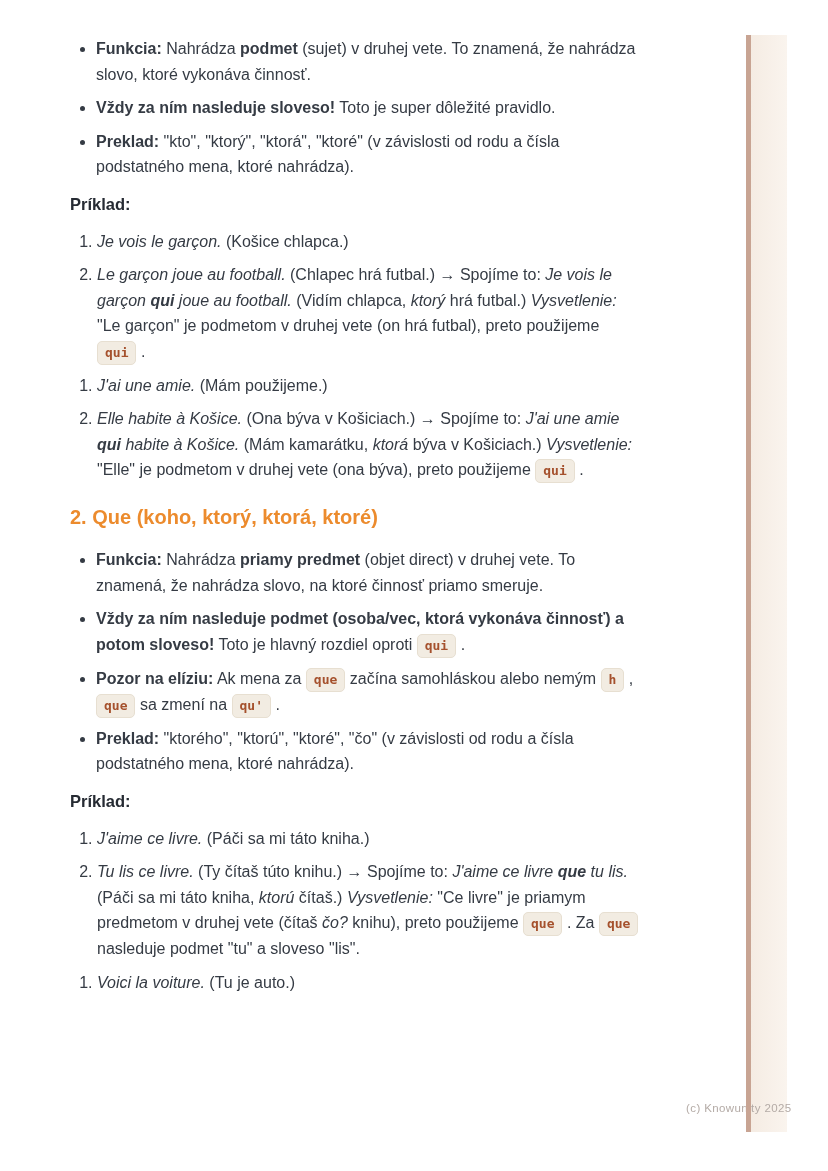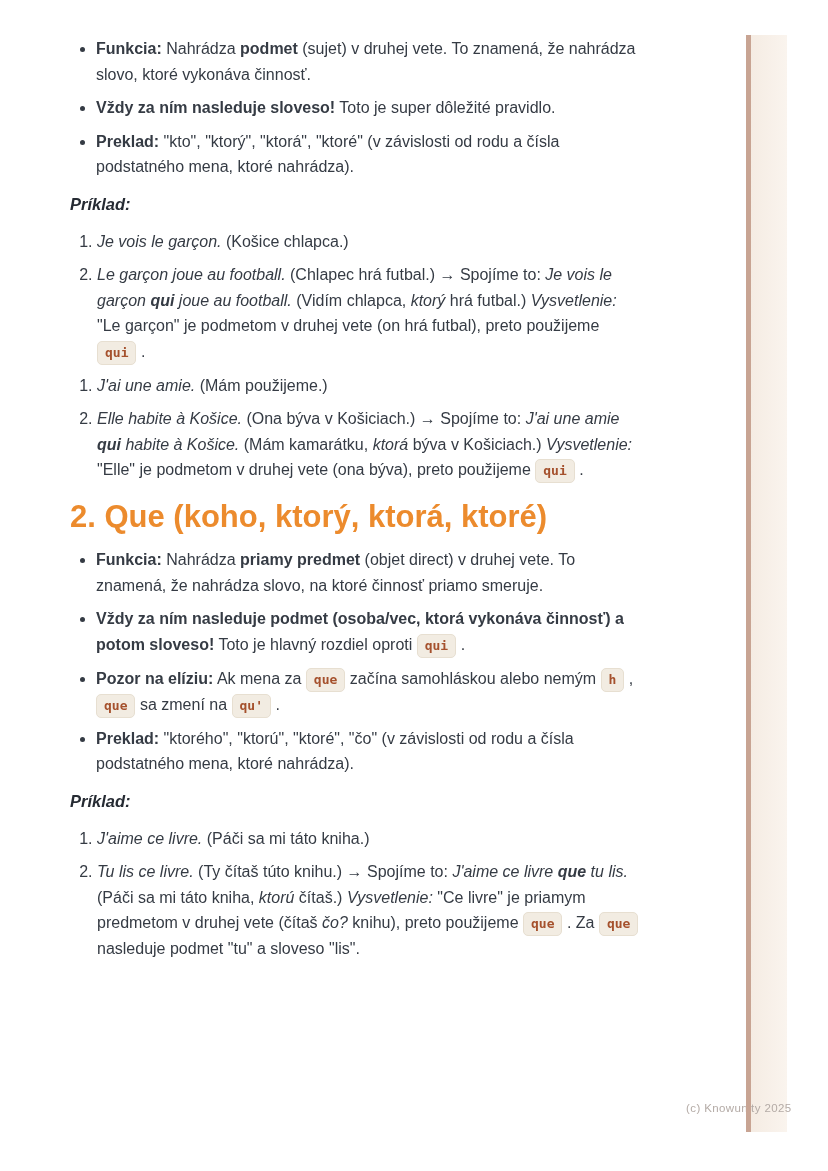--- a/index.html
+++ b/index.html
@@ -21,24 +21,24 @@
   }
   .content{
     position:absolute;left:70px;top:36px;width:572px;
     font-size:16px;line-height:25.5px;
   }
   .content ul{margin:0 0 6px 0;padding-left:26px;}
   .content ol{margin:0 0 6px 0;padding-left:27px;}
   .content li{margin-bottom:8px;}
   .content h3{
     font-size:16.5px;line-height:21px;margin:14px 0 14px 0;
-    font-weight:bold;color:#262b33;font-style:italic;
+    font-weight:bold;color:#262b33;
   }
   .content h2{
-    font-size:31px;line-height:32px;margin:18px 0 14px 0;
+    font-size:20px;line-height:32px;margin:18px 0 14px 0;
     font-weight:bold;color:var(--accent-heading);
   }
   .seg-b{font-weight:bold;}
   .seg-i{font-style:italic;text-align:right;}
   .seg-bi{font-style:italic;font-weight:bold;}
   code.chip{
     font-family:"DejaVu Sans Mono", monospace;
     font-size:13px;font-weight:bold;
     color:var(--code-text);
     background:var(--code-bg);
@@ -90,17 +90,20 @@
       <li><span class="seg-b">Funkcia:</span><span> Nahrádza </span><span class="seg-b">priamy predmet</span><span> (objet direct) v druhej vete. To znamená, že nahrádza slovo, na ktoré činnosť priamo smeruje.</span></li>
       <li><span class="seg-b">Vždy za ním nasleduje podmet (osoba/vec, ktorá vykonáva činnosť) a potom sloveso!</span><span> Toto je hlavný rozdiel oproti </span><code class="chip">qui</code><span> .</span></li>
       <li><span class="seg-b">Pozor na elíziu:</span><span> Ak mena za </span><code class="chip">que</code><span> začína samohláskou alebo nemým </span><code class="chip">h</code><span> , </span><code class="chip">que</code><span> sa zmení na </span><code class="chip">qu'</code><span> .</span></li>
       <li><span class="seg-b">Preklad:</span><span> "ktorého", "ktorú", "ktoré", "čo" (v závislosti od rodu a čísla podstatného mena, ktoré nahrádza).</span></li>
     </ul>
     <h3>Príklad:</h3>
     <ol>
       <li><span class="seg-i">J'aime ce livre.</span><span> (Páči sa mi táto kniha.)</span></li>
       <li><span class="seg-i">Tu lis ce livre.</span><span> (Ty čítaš túto knihu.) → Spojíme to: </span><span class="seg-i">J'aime ce livre </span><span class="seg-bi">que</span><span class="seg-i"> tu lis.</span><span> (Páči sa mi táto kniha, </span><span class="seg-i">ktorú</span><span> čítaš.) </span><span class="seg-i">Vysvetlenie:</span><span> "Ce livre" je priamym predmetom v druhej vete (čítaš </span><span class="seg-i">čo?</span><span> knihu), preto použijeme </span><code class="chip">que</code><span> . Za </span><code class="chip">que</code><span> nasleduje podmet "tu" a sloveso "lis".</span></li>
     </ol>
+    <ol>
+      <li><span class="seg-i">Voici la voiture.</span><span> (Tu je auto.)</span></li>
+    </ol>
   </div>
 
 <div class="edge-strip-fill"></div>
 <div class="watermark">(c) Knowunity 2025</div>
 <div class="edge-strip-line"></div>
 
 </body></html>

